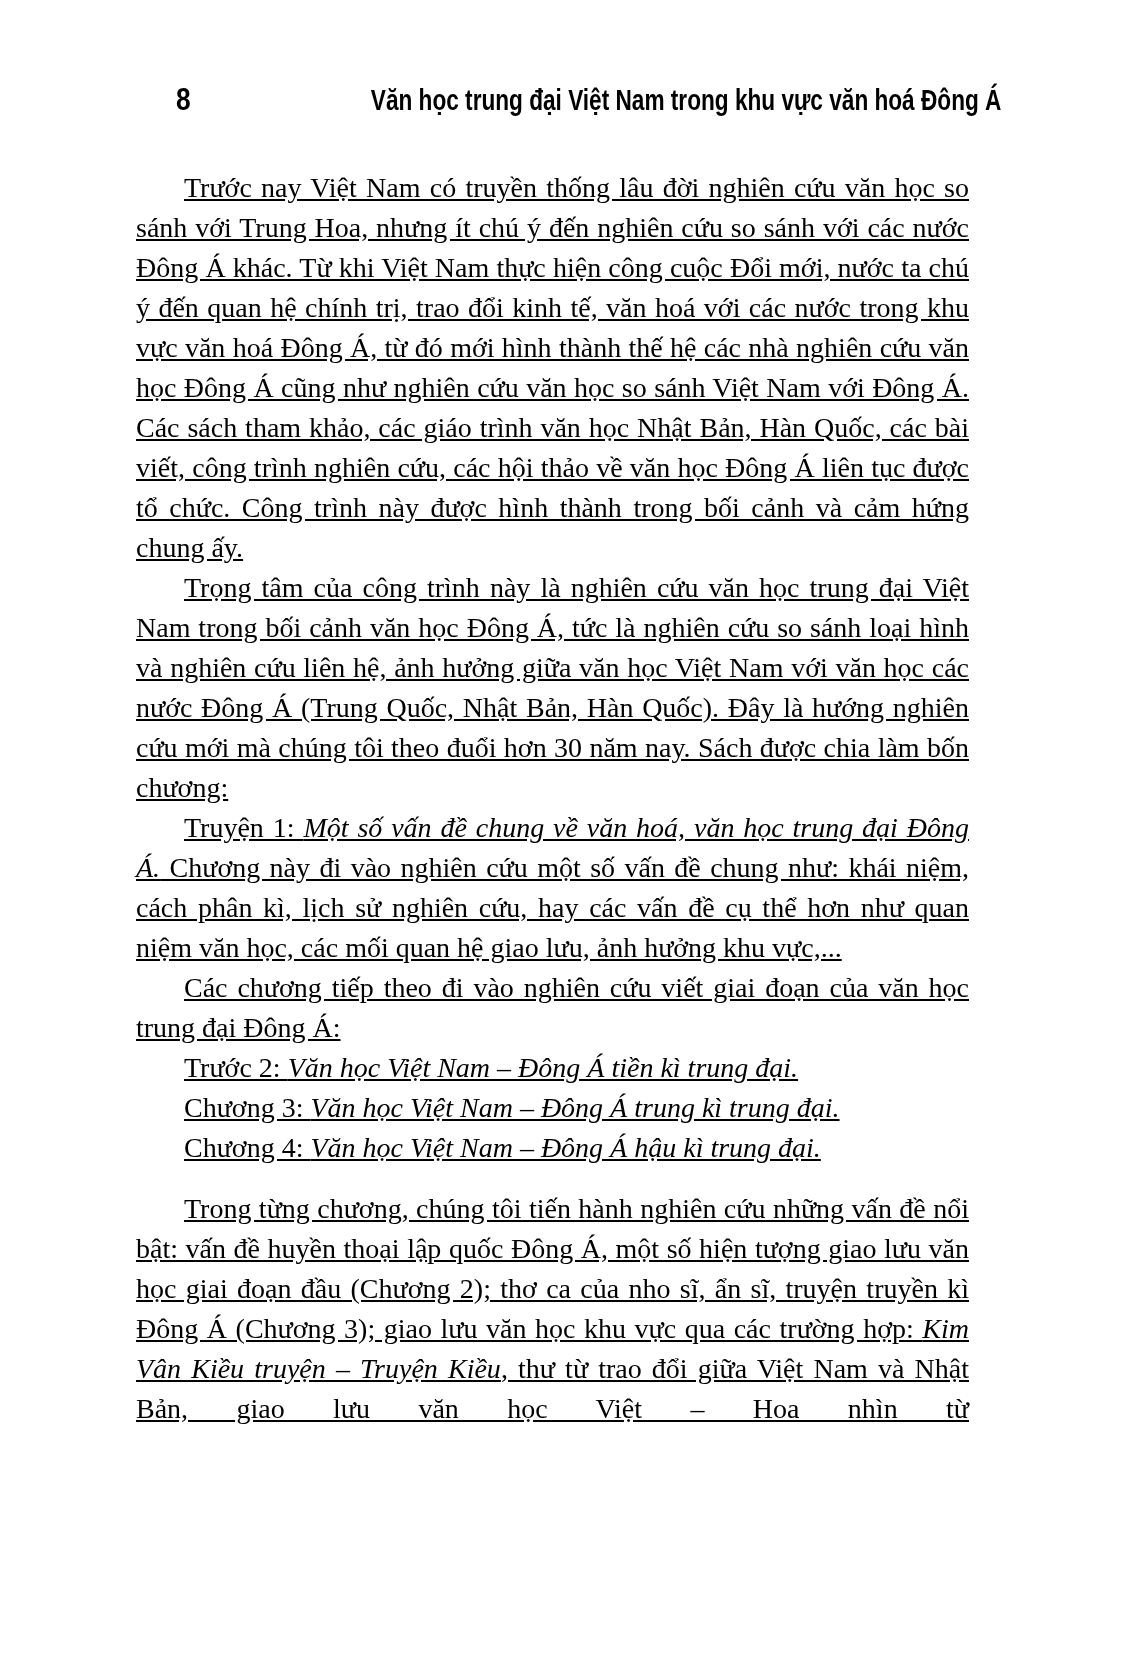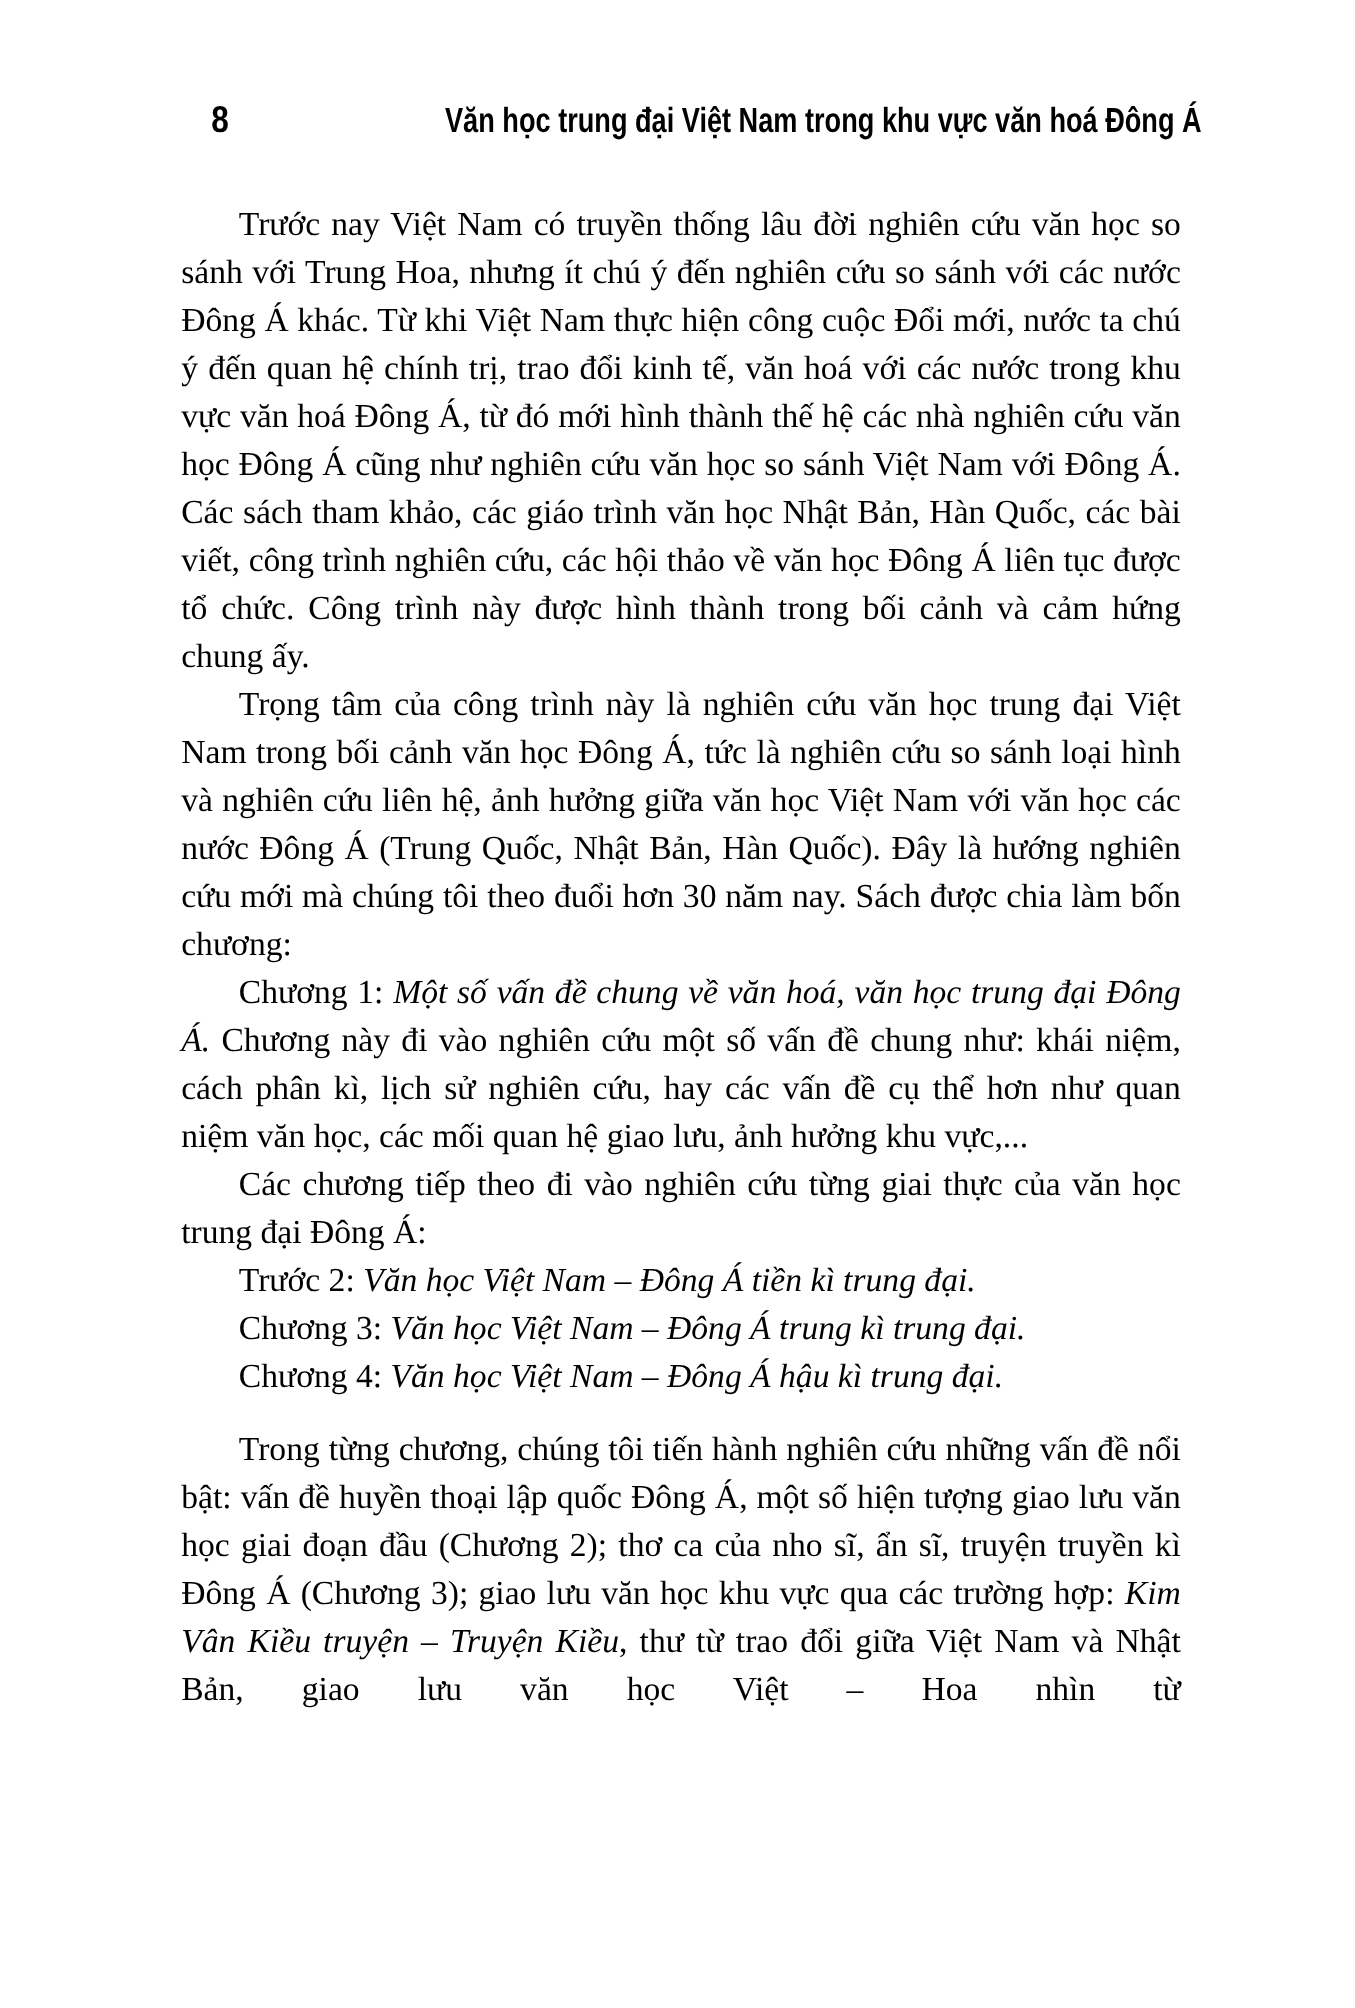--- a/index.html
+++ b/index.html
@@ -40,27 +40,28 @@
     font-size: 29px;
     line-height: 31px;
     transform: scaleX(0.78);
     transform-origin: right center;
     display: inline-block;
   }
   
   .body-text {
     position: absolute;
     top: 168px;
-    left: 151px;
+    left: 136px;
     width: 833px;
     font-family: "Liberation Serif", "DejaVu Serif", serif;
     font-size: 28px;
     line-height: 40px;
     text-align: justify;
     hyphens: none;
+    text-decoration: underline;
   }
   .para {
     margin: 0;
     text-indent: 48px;
   }
   .para em {
     font-style: italic;
   }
   .para.continues {
     text-align-last: justify;
@@ -73,20 +74,20 @@
 
 <div class="page">
   <header class="running-header">
     <span class="page-number">8</span>
     <span class="head-title">Văn học trung đại Việt Nam trong khu vực văn hoá Đông Á</span>
   </header>
 
   <main class="body-text" id="body-text">
       <p class="para"><span>Trước nay Việt Nam có truyền thống lâu đời nghiên cứu văn học so sánh với Trung Hoa, nhưng ít chú ý đến nghiên cứu so sánh với các nước Đông Á khác. Từ khi Việt Nam thực hiện công cuộc Đổi mới, nước ta chú ý đến quan hệ chính trị, trao đổi kinh tế, văn hoá với các nước trong khu vực văn hoá Đông Á, từ đó mới hình thành thế hệ các nhà nghiên cứu văn học Đông Á cũng như nghiên cứu văn học so sánh Việt Nam với Đông Á. Các sách tham khảo, các giáo trình văn học Nhật Bản, Hàn Quốc, các bài viết, công trình nghiên cứu, các hội thảo về văn học Đông Á liên tục được tổ chức. Công trình này được hình thành trong bối cảnh và cảm hứng chung ấy.</span></p>
       <p class="para"><span>Trọng tâm của công trình này là nghiên cứu văn học trung đại Việt Nam trong bối cảnh văn học Đông Á, tức là nghiên cứu so sánh loại hình và nghiên cứu liên hệ, ảnh hưởng giữa văn học Việt Nam với văn học các nước Đông Á (Trung Quốc, Nhật Bản, Hàn Quốc). Đây là hướng nghiên cứu mới mà chúng tôi theo đuổi hơn 30 năm nay. Sách được chia làm bốn chương:</span></p>
-      <p class="para"><span>Chương 1: </span><em>Một số vấn đề chung về văn hoá, văn học trung đại Đông Á.</em><span> Chương này đi vào nghiên cứu một số vấn đề chung như: khái niệm, cách phân kì, lịch sử nghiên cứu, hay các vấn đề cụ thể hơn như quan niệm văn học, các mối quan hệ giao lưu, ảnh hưởng khu vực,...</span></p>
-      <p class="para"><span>Các chương tiếp theo đi vào nghiên cứu từng giai thực của văn học trung đại Đông Á:</span></p>
+      <p class="para"><span>Truyện 1: </span><em>Một số vấn đề chung về văn hoá, văn học trung đại Đông Á.</em><span> Chương này đi vào nghiên cứu một số vấn đề chung như: khái niệm, cách phân kì, lịch sử nghiên cứu, hay các vấn đề cụ thể hơn như quan niệm văn học, các mối quan hệ giao lưu, ảnh hưởng khu vực,...</span></p>
+      <p class="para"><span>Các chương tiếp theo đi vào nghiên cứu viết giai đoạn của văn học trung đại Đông Á:</span></p>
       <p class="para"><span>Trước 2: </span><em>Văn học Việt Nam – Đông Á tiền kì trung đại.</em></p>
       <p class="para"><span>Chương 3: </span><em>Văn học Việt Nam – Đông Á trung kì trung đại.</em></p>
       <p class="para"><span>Chương 4: </span><em>Văn học Việt Nam – Đông Á hậu kì trung đại.</em></p>
       <p class="para continues"><span>Trong từng chương, chúng tôi tiến hành nghiên cứu những vấn đề nổi bật: vấn đề huyền thoại lập quốc Đông Á, một số hiện tượng giao lưu văn học giai đoạn đầu (Chương 2); thơ ca của nho sĩ, ẩn sĩ, truyện truyền kì Đông Á (Chương 3); giao lưu văn học khu vực qua các trường hợp: </span><em>Kim Vân Kiều truyện – Truyện Kiều</em><span>, thư từ trao đổi giữa Việt Nam và Nhật Bản, giao lưu văn học Việt – Hoa nhìn từ</span></p>
     </main>
 </div>
 
 </body></html>

